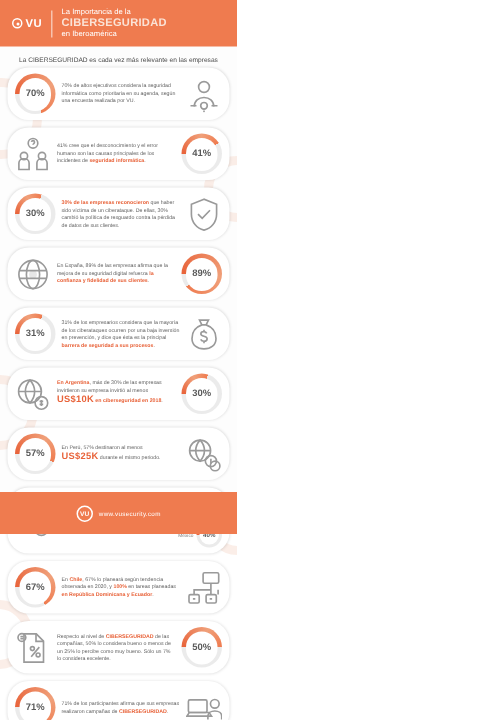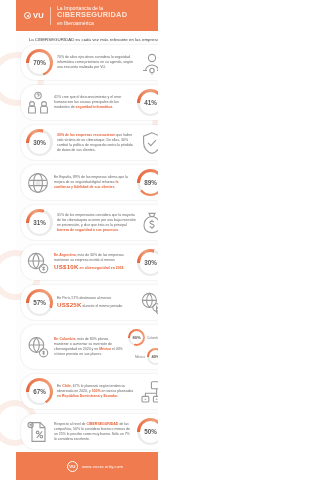--- a/index.html
+++ b/index.html
@@ -3,21 +3,21 @@
 <meta charset="utf-8">
 <style>
   * { box-sizing: border-box; margin: 0; padding: 0; }
   html, body { width: 158px; height: 480px; }
   body {
     font-family: "Liberation Sans", sans-serif;
     background: #ffffff;
     position: relative;
     overflow: hidden;
   }
-  .page { width: 158px; height: 480px; position: relative; background:#fdfdfd;margin-left:16px; }
+  .page { width: 158px; height: 356px; position: relative; background:#fdfdfd; }
 
   
   .header {
     height: 31px; background: #ef7b4f; width: 100%;
     display: flex; align-items: center; padding: 0 8px; gap: 6px;
   }
   .logo-wrap { display:flex; align-items:center; gap:2px; color:#fff; }
   .logo-mark {
     width: 7px; height: 7px; border-radius: 50%;
     border: 1.2px solid #fff; position: relative; flex: none;

